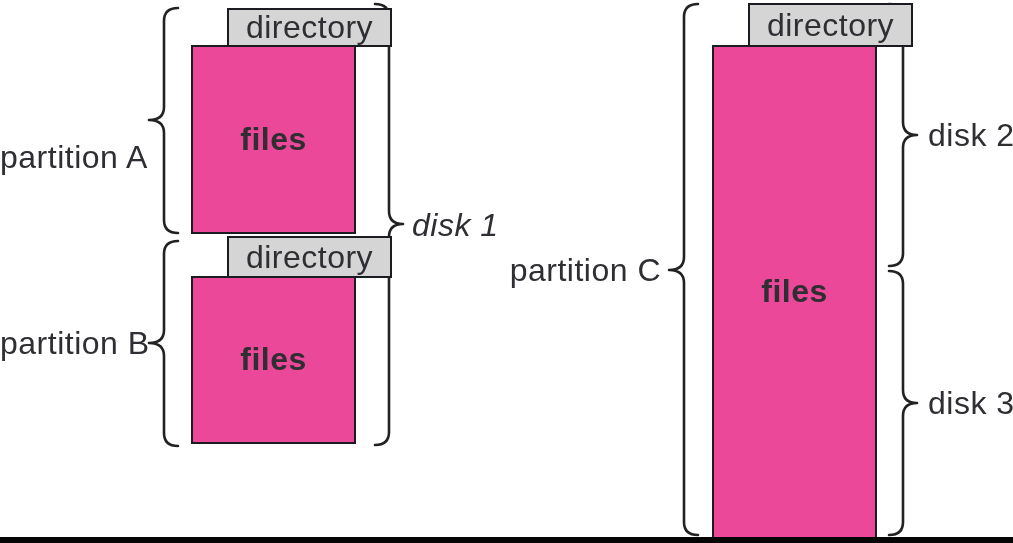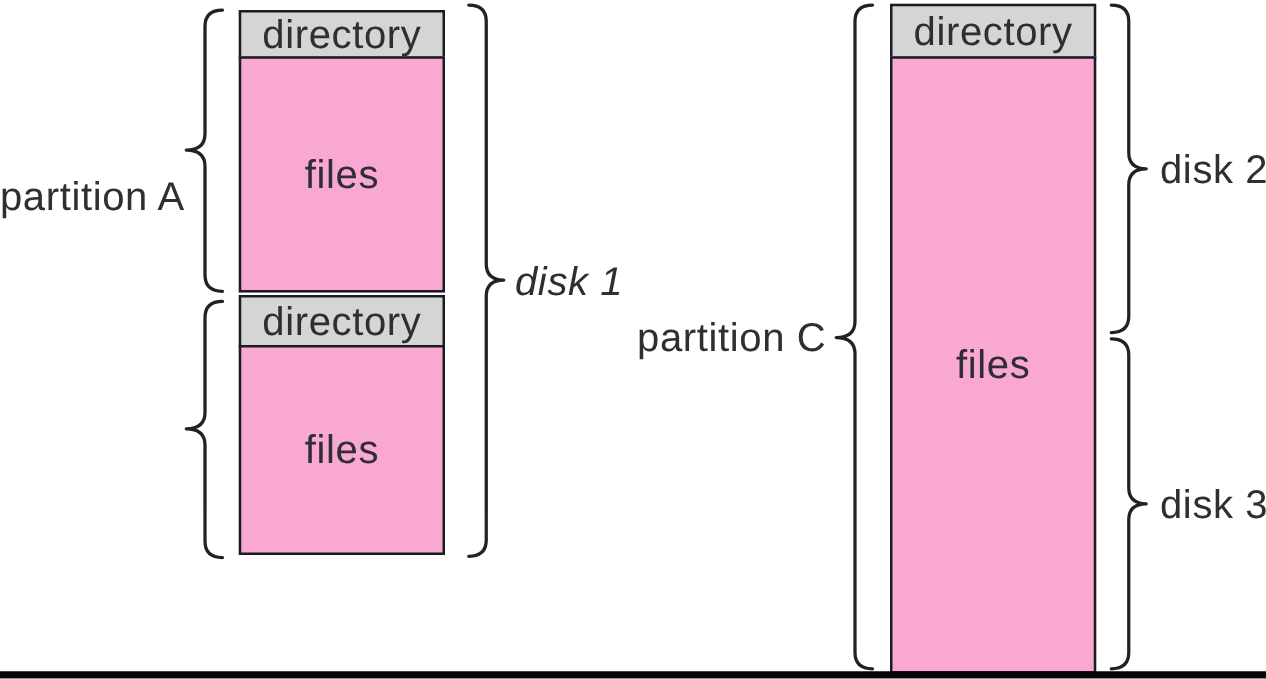--- a/index.html
+++ b/index.html
@@ -33,22 +33,22 @@
   .box {
     position: absolute;
     box-sizing: border-box;
     border: 2.5px solid #1b1b22;
     display: flex;
     align-items: center;
     justify-content: center;
     font-size: 32px;
     letter-spacing: 0.5px;
   }
-  .dir-box   { background: #d5d5d5; }
-  .files-box { background: #f9a8d4; }
+  .dir-box   { background: #d5d5d5; margin-left: 36px; }
+  .files-box { background: #ec4899; font-weight: bold; }
   .label {
     position: absolute;
     font-size: 32px;
     line-height: 34px;
     letter-spacing: 0.5px;
     white-space: nowrap;
   }
   .label.right-align { text-align: right; }
   .bottom-rule {
     position: absolute;
@@ -89,20 +89,21 @@
 
   <div class="box dir-box" style="left:712px; top:3px; width:165px; height:44px;">
     <span>directory</span>
   </div>
   <div class="box files-box" style="left:712px; top:44.5px; width:165px; height:494px;">
     <span>files</span>
   </div>
 
   <div class="label right-align" style="left:0px; top:103px; width:143px;margin-top:37px;">partition A</div>
 
+  <div class="label right-align" style="left:0px; top:326px; width:143px;">partition B</div>
 
   <div class="label" style="left:412px; top:208px;font-style:italic;">disk 1</div>
 
   <div class="label right-align" style="left:461px; top:253px; width:200px;">partition C</div>
 
   <div class="label" style="left:928px; top:118px;">disk 2</div>
 
   <div class="label" style="left:928px; top:386px;">disk 3</div>
 
   <div class="bottom-rule"></div>

